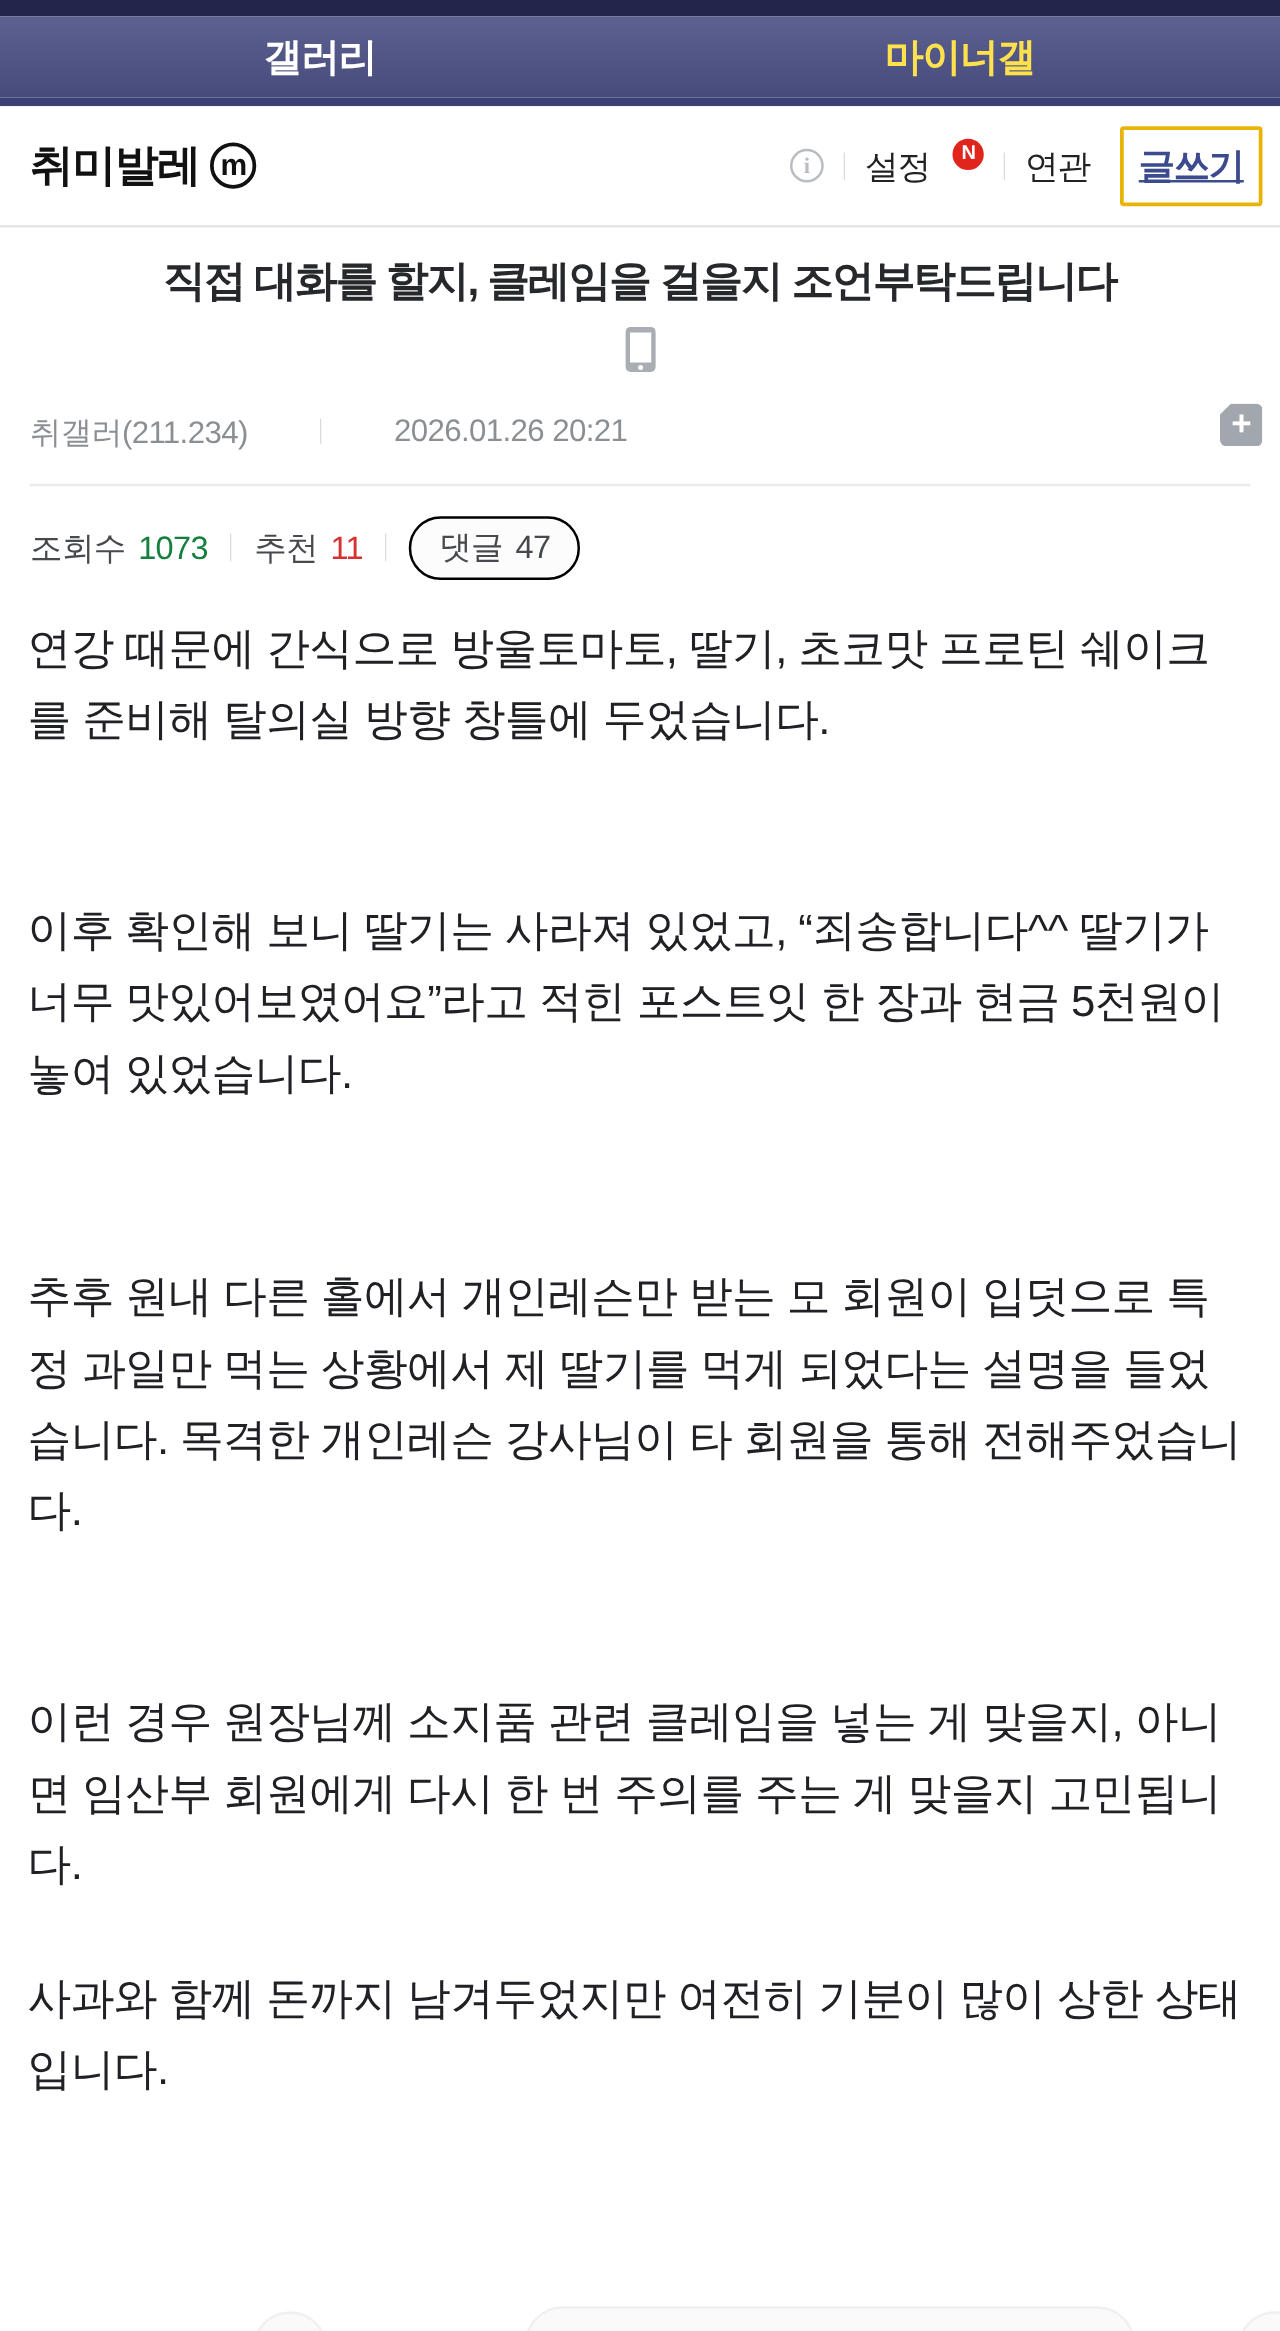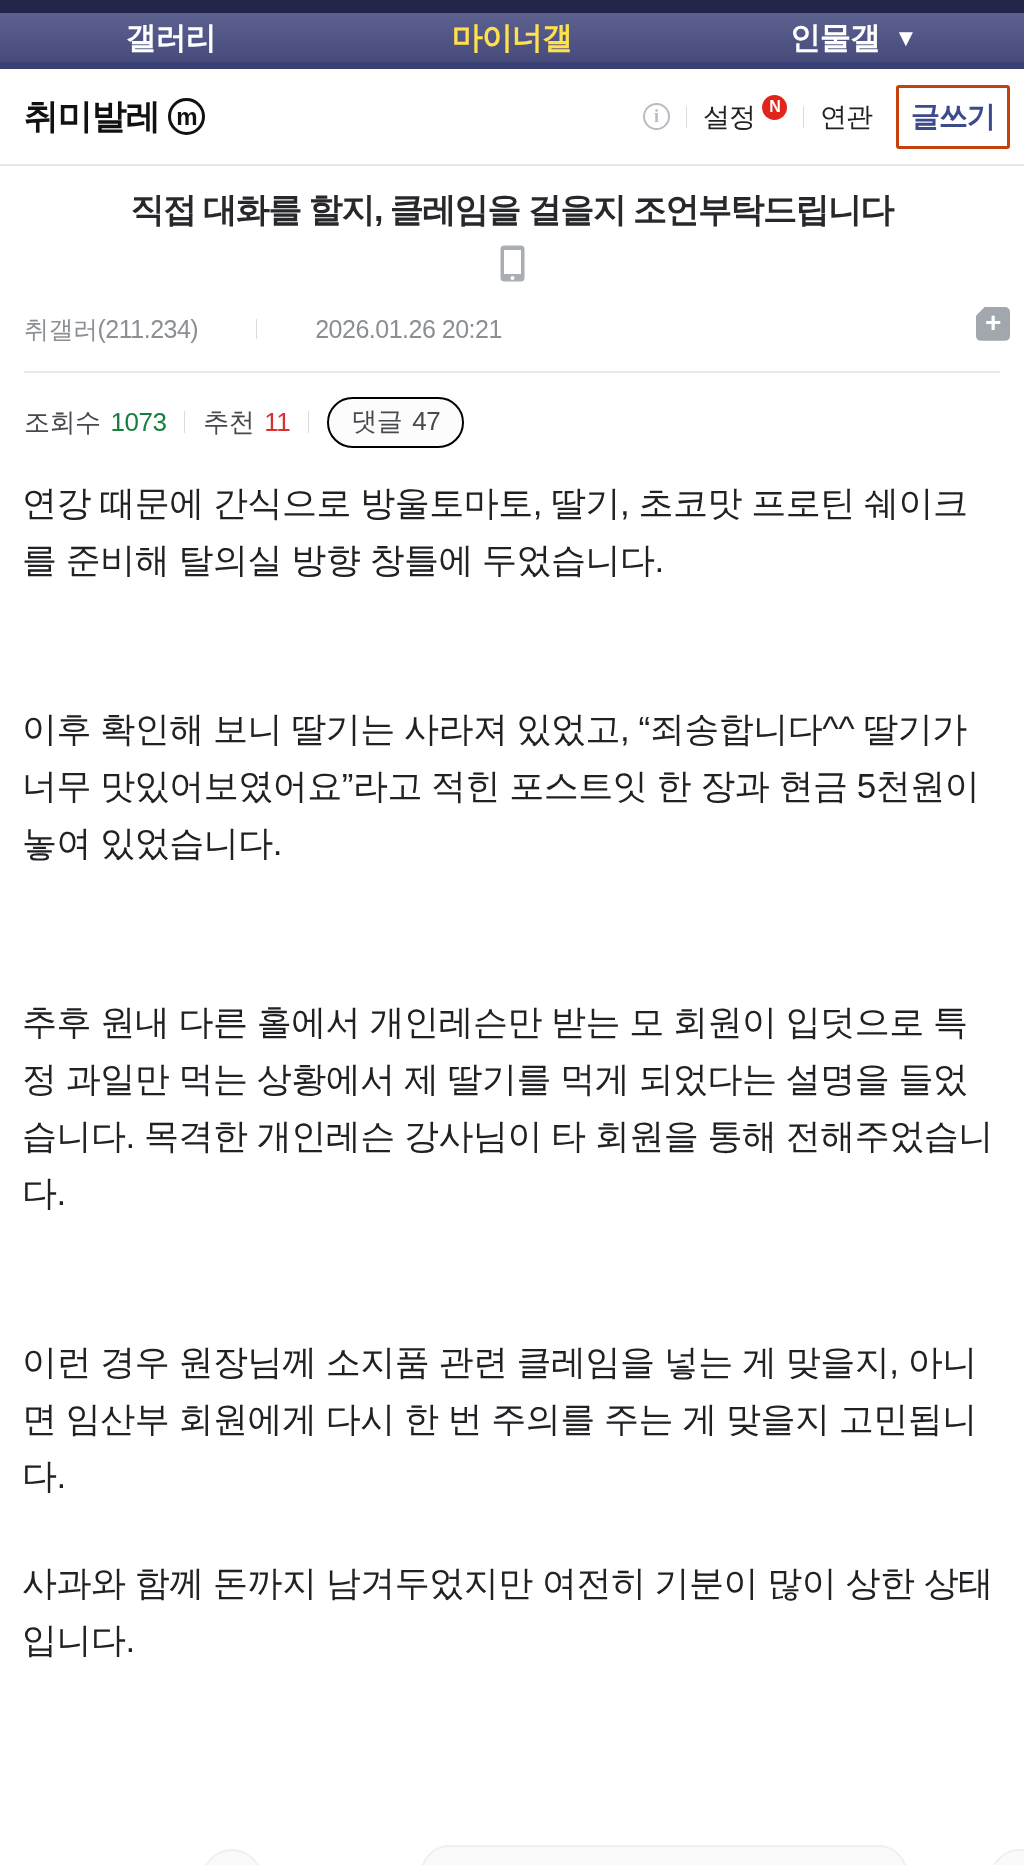--- a/index.html
+++ b/index.html
@@ -5,21 +5,21 @@
   * { margin:0; padding:0; box-sizing:border-box; }
   html,body { background:#fff; }
   body {
     width:1024px; height:1865px; overflow:hidden; position:relative;
     font-family:"Liberation Sans","DejaVu Sans",sans-serif;
     -webkit-font-smoothing:antialiased;
   }
   
   .top-strip { height:13px; background:#23264a; }
   .nav {
-    height:56px; display:flex; align-items:center;
+    height:72px; display:flex; align-items:center;
     background:linear-gradient(#5d6190,#464b7c);
     border-bottom:7px solid #3a3f74;
   }
   .nav-tab {
     flex:1; text-align:center; color:#ffffff; font-size:31px; font-weight:bold;
     letter-spacing:-1px; cursor:pointer; display:flex; justify-content:center; align-items:center; gap:14px;
   }
   .nav-tab.active { color:#ffe14d; }
   .nav-caret { font-size:24px; color:#fff; }
   
@@ -33,30 +33,31 @@
     display:inline-flex; align-items:center; justify-content:center;
     font-size:24px; font-weight:bold; color:#111; line-height:1;
   }
   .gal-right { margin-left:auto; display:flex; align-items:center; gap:16px; }
   .info-icon {
     width:27px; height:27px; border:2px solid #b9bcc2; border-radius:50%;
     color:#b9bcc2; font-size:18px; font-weight:bold; font-family:"Liberation Serif","DejaVu Serif",serif;
     display:inline-flex; align-items:center; justify-content:center; cursor:pointer;
   }
   .v-sep { width:1px; height:22px; background:#dcdce0; }
-  .hdr-link { font-size:27px; color:#222; letter-spacing:-1px; cursor:pointer; display:flex; align-items:flex-start; gap:7px; }
+  .hdr-link { font-size:27px; color:#222; letter-spacing:-1px; cursor:pointer; display:flex; align-items:flex-start; gap:18px; }
   .n-badge {
     width:25px; height:25px; background:#e0251d; border-radius:50%; color:#fff;
     font-size:16px; font-weight:bold; display:inline-flex; align-items:center; justify-content:center;
     margin-top:-4px;
   }
   .write-btn {
-    width:114px; height:64px; border:3px solid #c2410c; border-radius:3px; background:#fff;
+    width:114px; height:64px; border:3px solid #eab308; border-radius:3px; background:#fff;
     color:#3c4b8d; font-size:29px; font-weight:bold; letter-spacing:-1px; cursor:pointer; margin-left:8px;
     font-family:inherit;
+    text-decoration:underline;
   }
   
   .post-header { padding:23px 24px 0 24px; }
   .post-title-row { display:flex; align-items:center; gap:12px;flex-direction:column; }
   .post-title { font-size:34px; font-weight:bold; color:#26282b; letter-spacing:-1.5px; line-height:1.2; }
   .phone-icon { flex:0 0 auto; margin-top:2px; }
   .meta-row { margin-top:30px; display:flex; align-items:center; color:#8b8f94; font-size:25px; letter-spacing:-0.5px; position:relative;gap:44px; }
   .meta-sep { width:1px; height:20px; background:#d9d9de; margin:0 14px; }
   .scrap-btn {
     position:absolute; right:-10px; top:-6px; width:34px; height:34px; background:#a2a6ad;
@@ -93,24 +94,20 @@
 <body>
 
 <div class="top-strip"></div>
 
 <div class="nav">
   <div class="nav-tab">
     <span>갤러리</span>
   </div>
   <div class="nav-tab active">
     <span>마이너갤</span>
-  </div>
-  <div class="nav-tab">
-    <span>인물갤</span>
-    <span class="nav-caret">▼</span>
   </div>
 </div>
 
 <div class="gal-header">
   <div class="gal-title">
     <span>취미발레</span>
     <span class="m-badge">m</span>
   </div>
   <div class="gal-right">
     <span class="info-icon">i</span>

